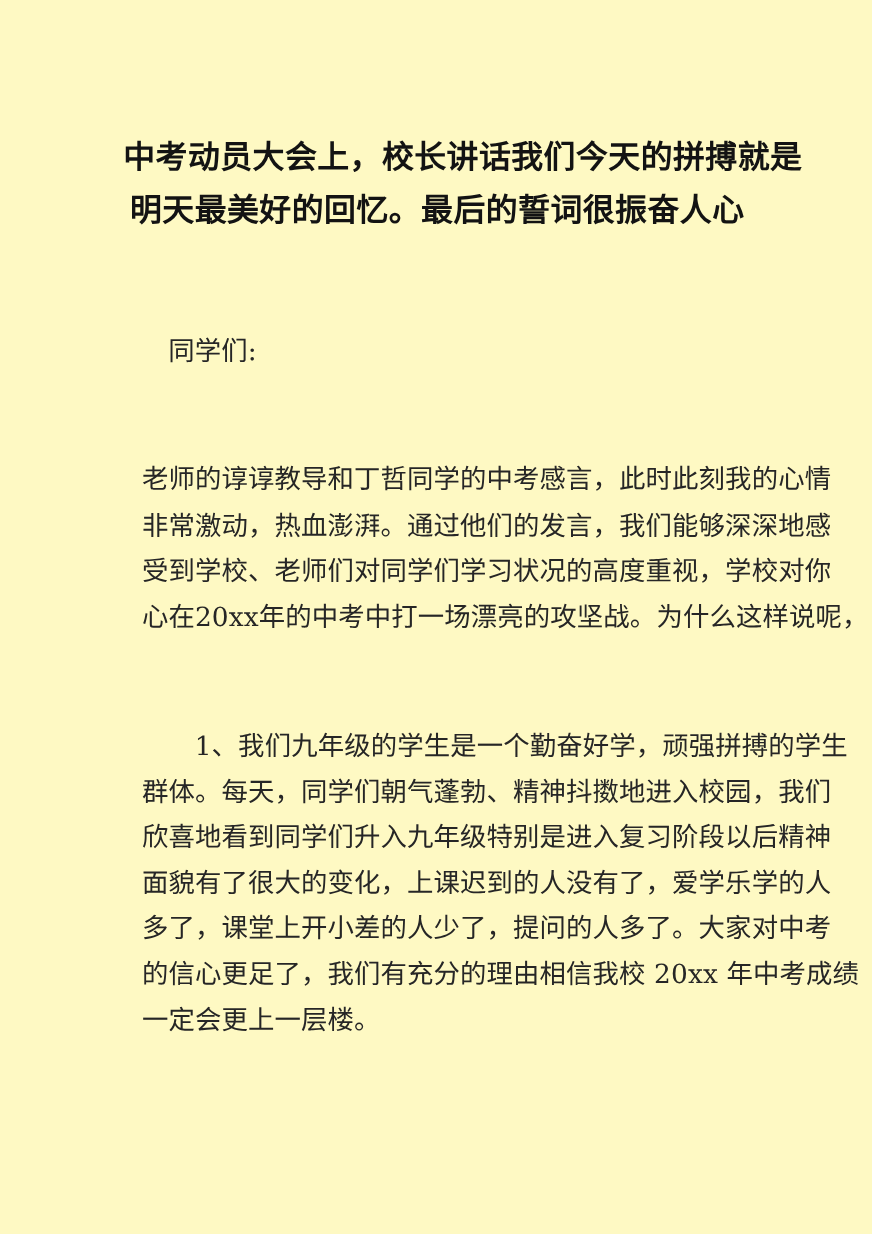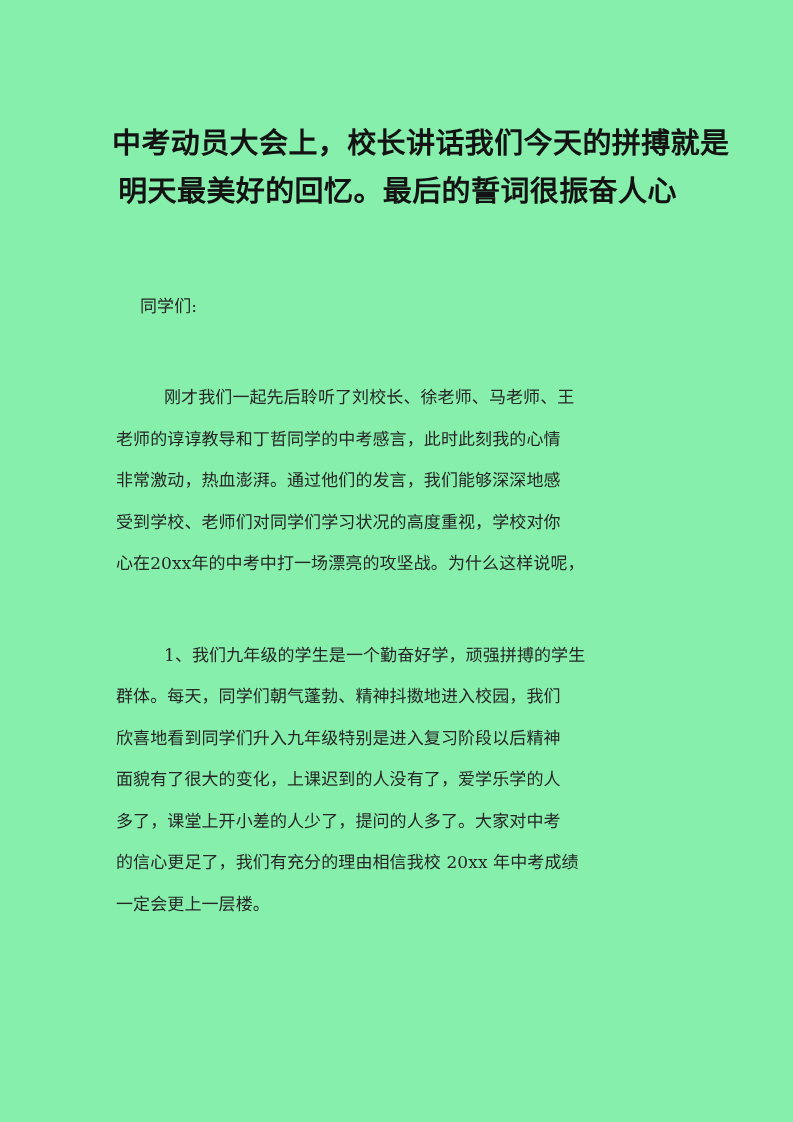--- a/index.html
+++ b/index.html
@@ -14,21 +14,21 @@
     overflow: hidden;
     font-family: "DejaVu Serif", "Liberation Serif", serif;
     color: #1a1a1a;
     -webkit-font-smoothing: antialiased;
   }
 
   .page {
     position: relative;
     width: 793px;
     height: 1122px;
-    background: #86efac;
+    background: #fef9c3;
     box-sizing: border-box;
   }
 
   .content {
     position: absolute;
     left: 112px;
     top: 0;
     width: 571px;
   }
 
@@ -54,22 +54,22 @@
 
   
   .body-block {
     position: absolute;
     top: 282px;
     left: 0;
     width: 571px;
   }
 
   .para {
-    margin: 4px;
-    font-size: 17px;
+    margin: 17px;
+    font-size: 24px;
     line-height: 41.5px;
     color: #262626;
     text-align: justify;
     text-justify: inter-character;
     letter-spacing: 0.1px;
   }
 
   .para .ln {
     display: block;
     white-space: nowrap;
@@ -96,21 +96,20 @@
 
     <div class="body-block">
 
       <p class="para">
         <span class="ln indent-1">同学们:</span>
       </p>
 
       <div class="gap-1"></div>
 
       <p class="para">
-        <span class="ln indent-2">刚才我们一起先后聆听了刘校长、徐老师、马老师、王</span>
         <span class="ln">老师的谆谆教导和丁哲同学的中考感言，此时此刻我的心情</span>
         <span class="ln">非常激动，热血澎湃。通过他们的发言，我们能够深深地感</span>
         <span class="ln">受到学校、老师们对同学们学习状况的高度重视，学校对你</span>
         <span class="ln">心在20xx年的中考中打一场漂亮的攻坚战。为什么这样说呢，</span>
       </p>
 
       <div class="gap-2"></div>
 
       <p class="para">
         <span class="ln indent-2">1、我们九年级的学生是一个勤奋好学，顽强拼搏的学生</span>

